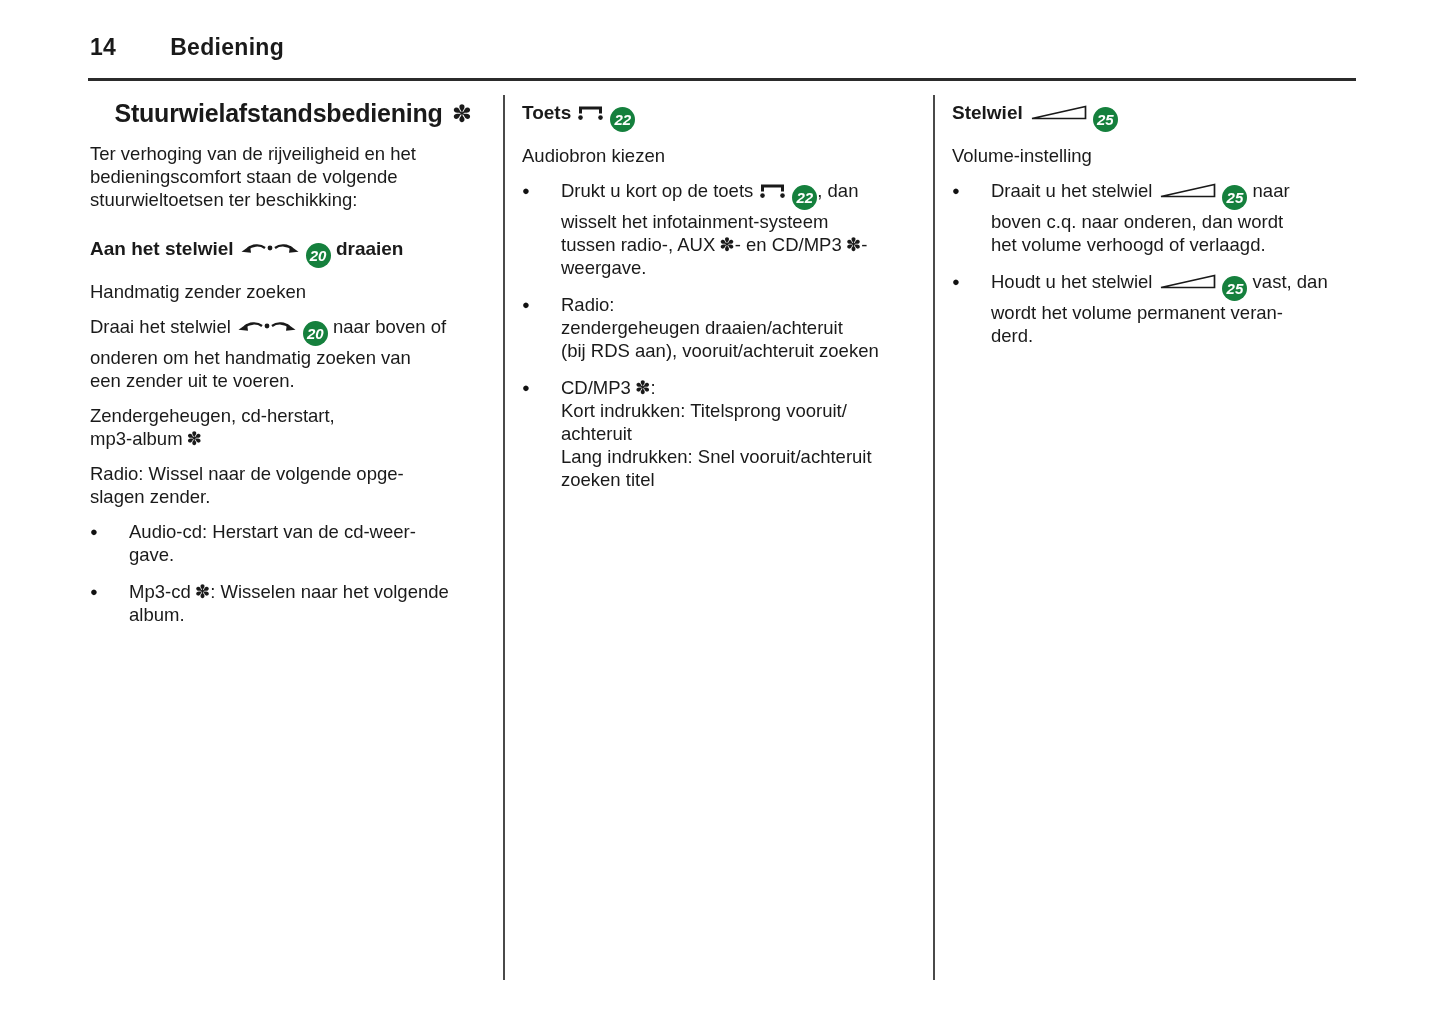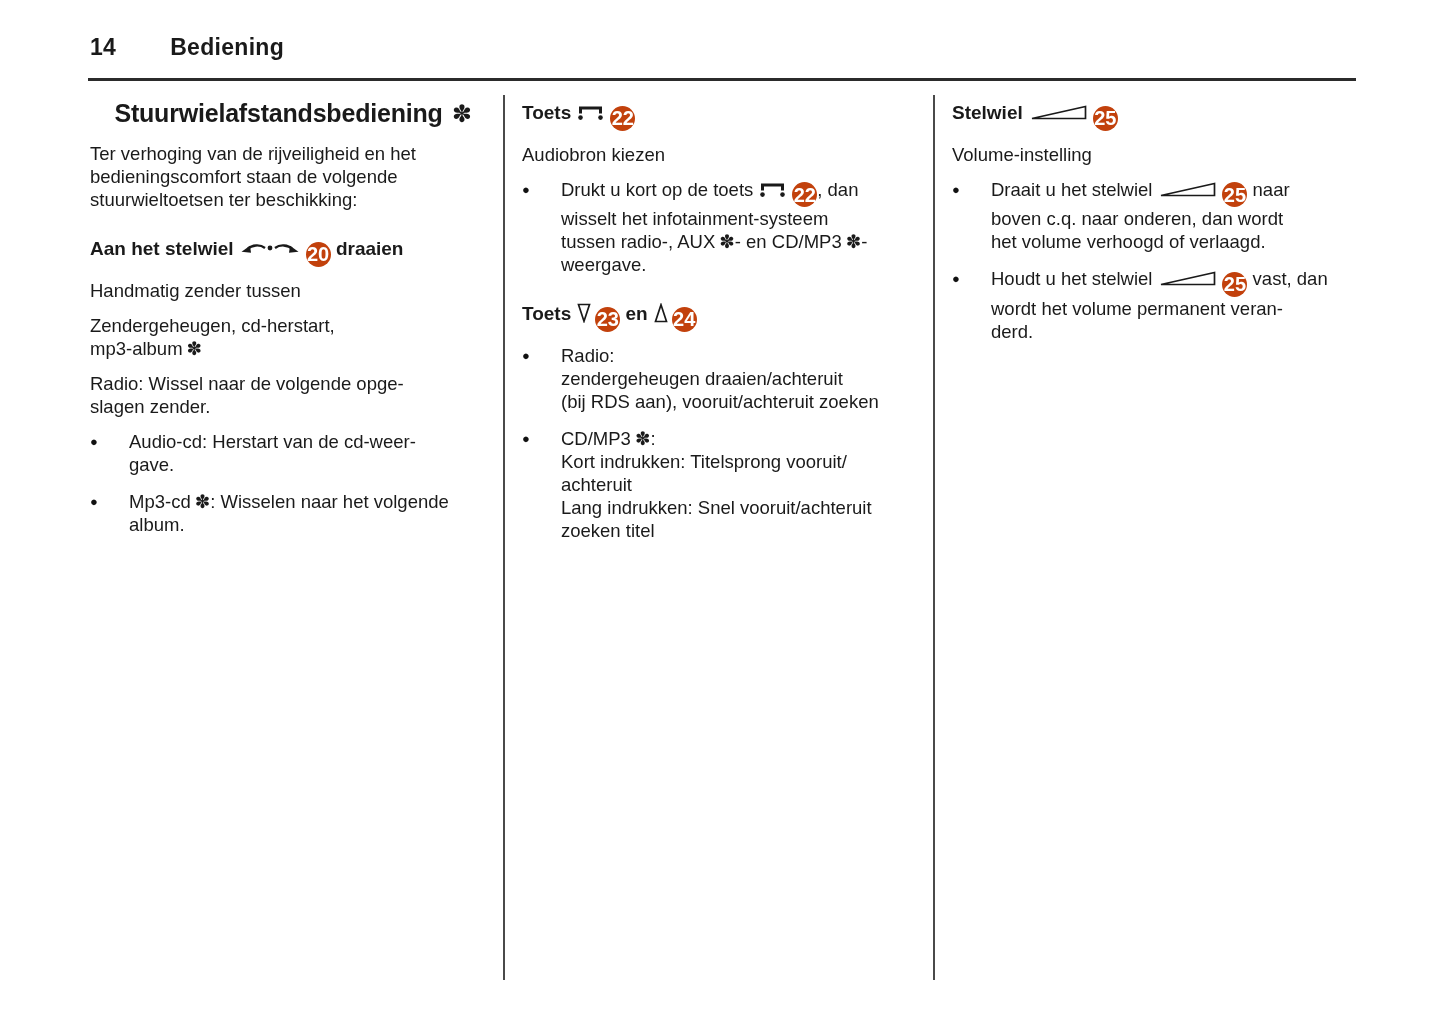--- a/index.html
+++ b/index.html
@@ -20,23 +20,24 @@
   .col2{left:522px;width:402px;}
   .col3{left:952px;width:408px;}
   h1.title{font-size:25px;line-height:30px;font-weight:bold;margin:0 0 13px 0;white-space:nowrap;letter-spacing:-0.2px;text-align:center;}
   .bline{font-weight:bold;font-size:19px;line-height:27px;margin:24px 0 12px 0;}
   .bline.first{margin-top:1px;}
   p.body{margin:0 0 12px 0;}
   .pl{white-space:pre-line;}
   
   .badge{
     display:inline-flex;align-items:center;justify-content:center;
-    width:25px;height:25px;border-radius:50%;background:#c2410c;color:#fff;
-    font-weight:bold;font-size:20px;line-height:1;margin-left:6px;vertical-align:-6px;
+    width:25px;height:25px;border-radius:50%;background:#15803d;color:#fff;
+    font-weight:bold;font-size:15px;line-height:1;margin-left:6px;vertical-align:-6px;
     letter-spacing:0;
+    font-style:italic;
   }
   .badge.tight{margin-left:4px;}
   
   .icon{display:inline-block;margin-left:6px;color:#1a1a1a;vertical-align:-2px;}
   .icon svg{display:block;}
   .icon.tri{vertical-align:-3px;}
   .icon.wedge{margin-left:8px;vertical-align:-1px;}
   .icon.spk{vertical-align:-4px;}
   .icon.rock{vertical-align:-2px;}
   
@@ -67,22 +68,31 @@
 stuurwieltoetsen ter beschikking:</p>
 
     <p class="bline"><span>Aan het stelwiel</span><span class="icon rock"><svg width="60" height="16" viewBox="0 0 60 16">
             <circle cx="30" cy="7" r="2.4" fill="currentColor"></circle>
             <path d="M25,7 C20,3.2 12,3.8 7.5,8" fill="none" stroke="currentColor" stroke-width="2.3"></path>
             <polygon points="10,4.8 1.5,10.8 11,11.8" fill="currentColor"></polygon>
             <path d="M35,7 C40,3.2 48,3.8 52.5,8" fill="none" stroke="currentColor" stroke-width="2.3"></path>
             <polygon points="50,4.8 58.5,10.8 49,11.8" fill="currentColor"></polygon>
           </svg></span><span class="badge">20</span><span class="pl"> draaien</span></p>
 
-    <p class="body">Handmatig zender tussen</p>
+    <p class="body">Handmatig zender zoeken</p>
 
+    <p class="body"><span>Draai het stelwiel</span><span class="icon rock"><svg width="60" height="16" viewBox="0 0 60 16">
+            <circle cx="30" cy="7" r="2.4" fill="currentColor"></circle>
+            <path d="M25,7 C20,3.2 12,3.8 7.5,8" fill="none" stroke="currentColor" stroke-width="2.3"></path>
+            <polygon points="10,4.8 1.5,10.8 11,11.8" fill="currentColor"></polygon>
+            <path d="M35,7 C40,3.2 48,3.8 52.5,8" fill="none" stroke="currentColor" stroke-width="2.3"></path>
+            <polygon points="50,4.8 58.5,10.8 49,11.8" fill="currentColor"></polygon>
+          </svg></span><span class="badge">20</span><span class="pl"> naar boven of
+onderen om het handmatig zoeken van
+een zender uit te voeren.</span></p>
 
 
     <p class="body"><span class="pl">Zendergeheugen, cd-herstart,
 mp3-album</span><span class="star">✽</span></p>
 
     <p class="body pl">Radio: Wissel naar de volgende opge-
 slagen zender.</p>
 
     <div class="bullet">
         <span class="dot">●</span>
@@ -113,25 +123,20 @@
         <div class="btext"><span>Drukt u kort op de toets</span><span class="icon"><svg width="27" height="17" viewBox="0 0 27 17">
               <path d="M3.5,9.5 V4 H23.5 V9.5" fill="none" stroke="currentColor" stroke-width="3"></path>
               <circle cx="3.5" cy="13.6" r="2.3" fill="currentColor"></circle>
               <circle cx="23.5" cy="13.6" r="2.3" fill="currentColor"></circle>
             </svg></span><span class="badge">22</span><span class="pl">, dan
 wisselt het infotainment-systeem
 tussen radio-, AUX</span><span class="star">✽</span><span>- en CD/MP3</span><span class="star">✽</span><span class="pl">-
 weergave.</span></div>
       </div>
 
-    <p class="bline"><span>Toets</span><span class="icon tri"><svg width="14" height="20" viewBox="0 0 14 20">
-            <polygon points="1.5,1.5 12.5,1.5 7,18.2" fill="none" stroke="currentColor" stroke-width="1.7"></polygon>
-          </svg></span><span class="badge tight">23</span><span> en</span><span class="icon tri"><svg width="14" height="20" viewBox="0 0 14 20">
-            <polygon points="7,1.8 1.5,18.5 12.5,18.5" fill="none" stroke="currentColor" stroke-width="1.7"></polygon>
-          </svg></span><span class="badge tight">24</span></p>
 
 
     <div class="bullet">
         <span class="dot">●</span>
         <div class="btext pl">Radio:
 zendergeheugen draaien/achteruit
 (bij RDS aan), vooruit/achteruit zoeken</div>
       </div>
 
     <div class="bullet">

